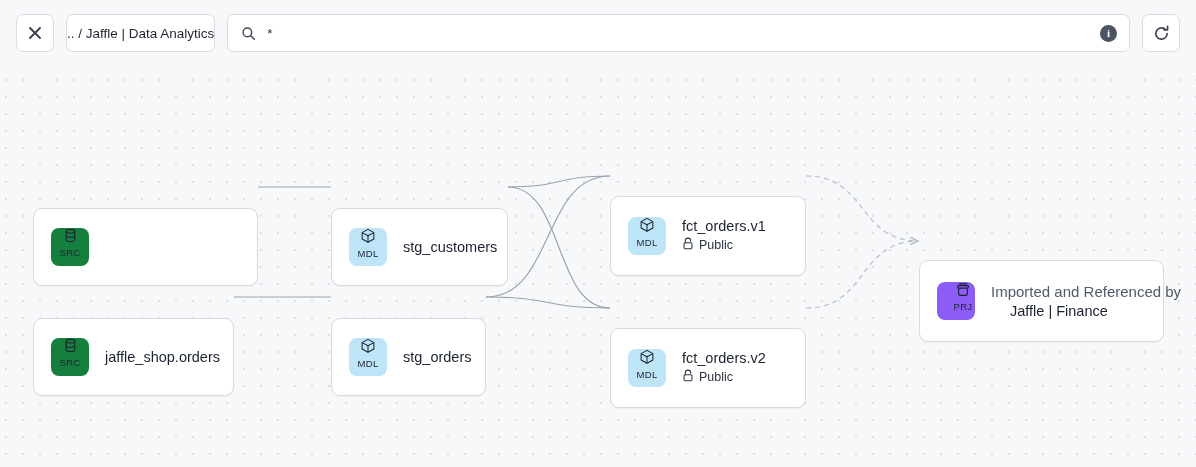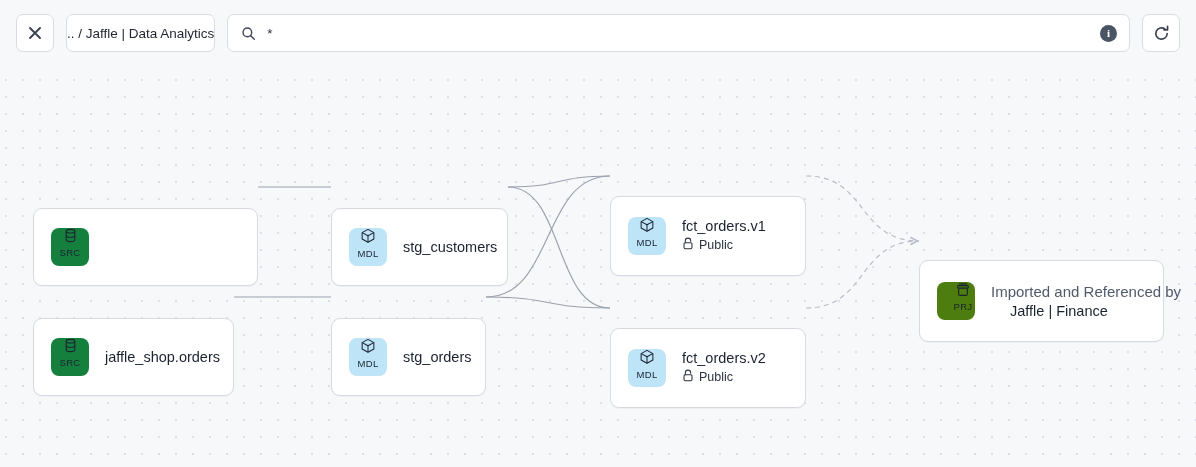--- a/index.html
+++ b/index.html
@@ -138,21 +138,21 @@
     border-radius: 8px;
     flex: none;
     display: flex;
     flex-direction: column;
     align-items: center;
     justify-content: flex-start;
     gap: 0px;
   }
   .badge-src { background: #15803d; }
   .badge-mdl { background: #bde4f7; }
-  .badge-prj { background: #4d7c0f; padding-left: 14px; }
+  .badge-prj { background: #8b5cf6; padding-left: 14px; }
 
   .badge-tag {
     font-size: 9.5px;
     letter-spacing: 0.3px;
     color: #1b2230;
     font-family: "Liberation Sans", sans-serif;
     line-height: 1;
     margin-top: 1px;
   }
 

